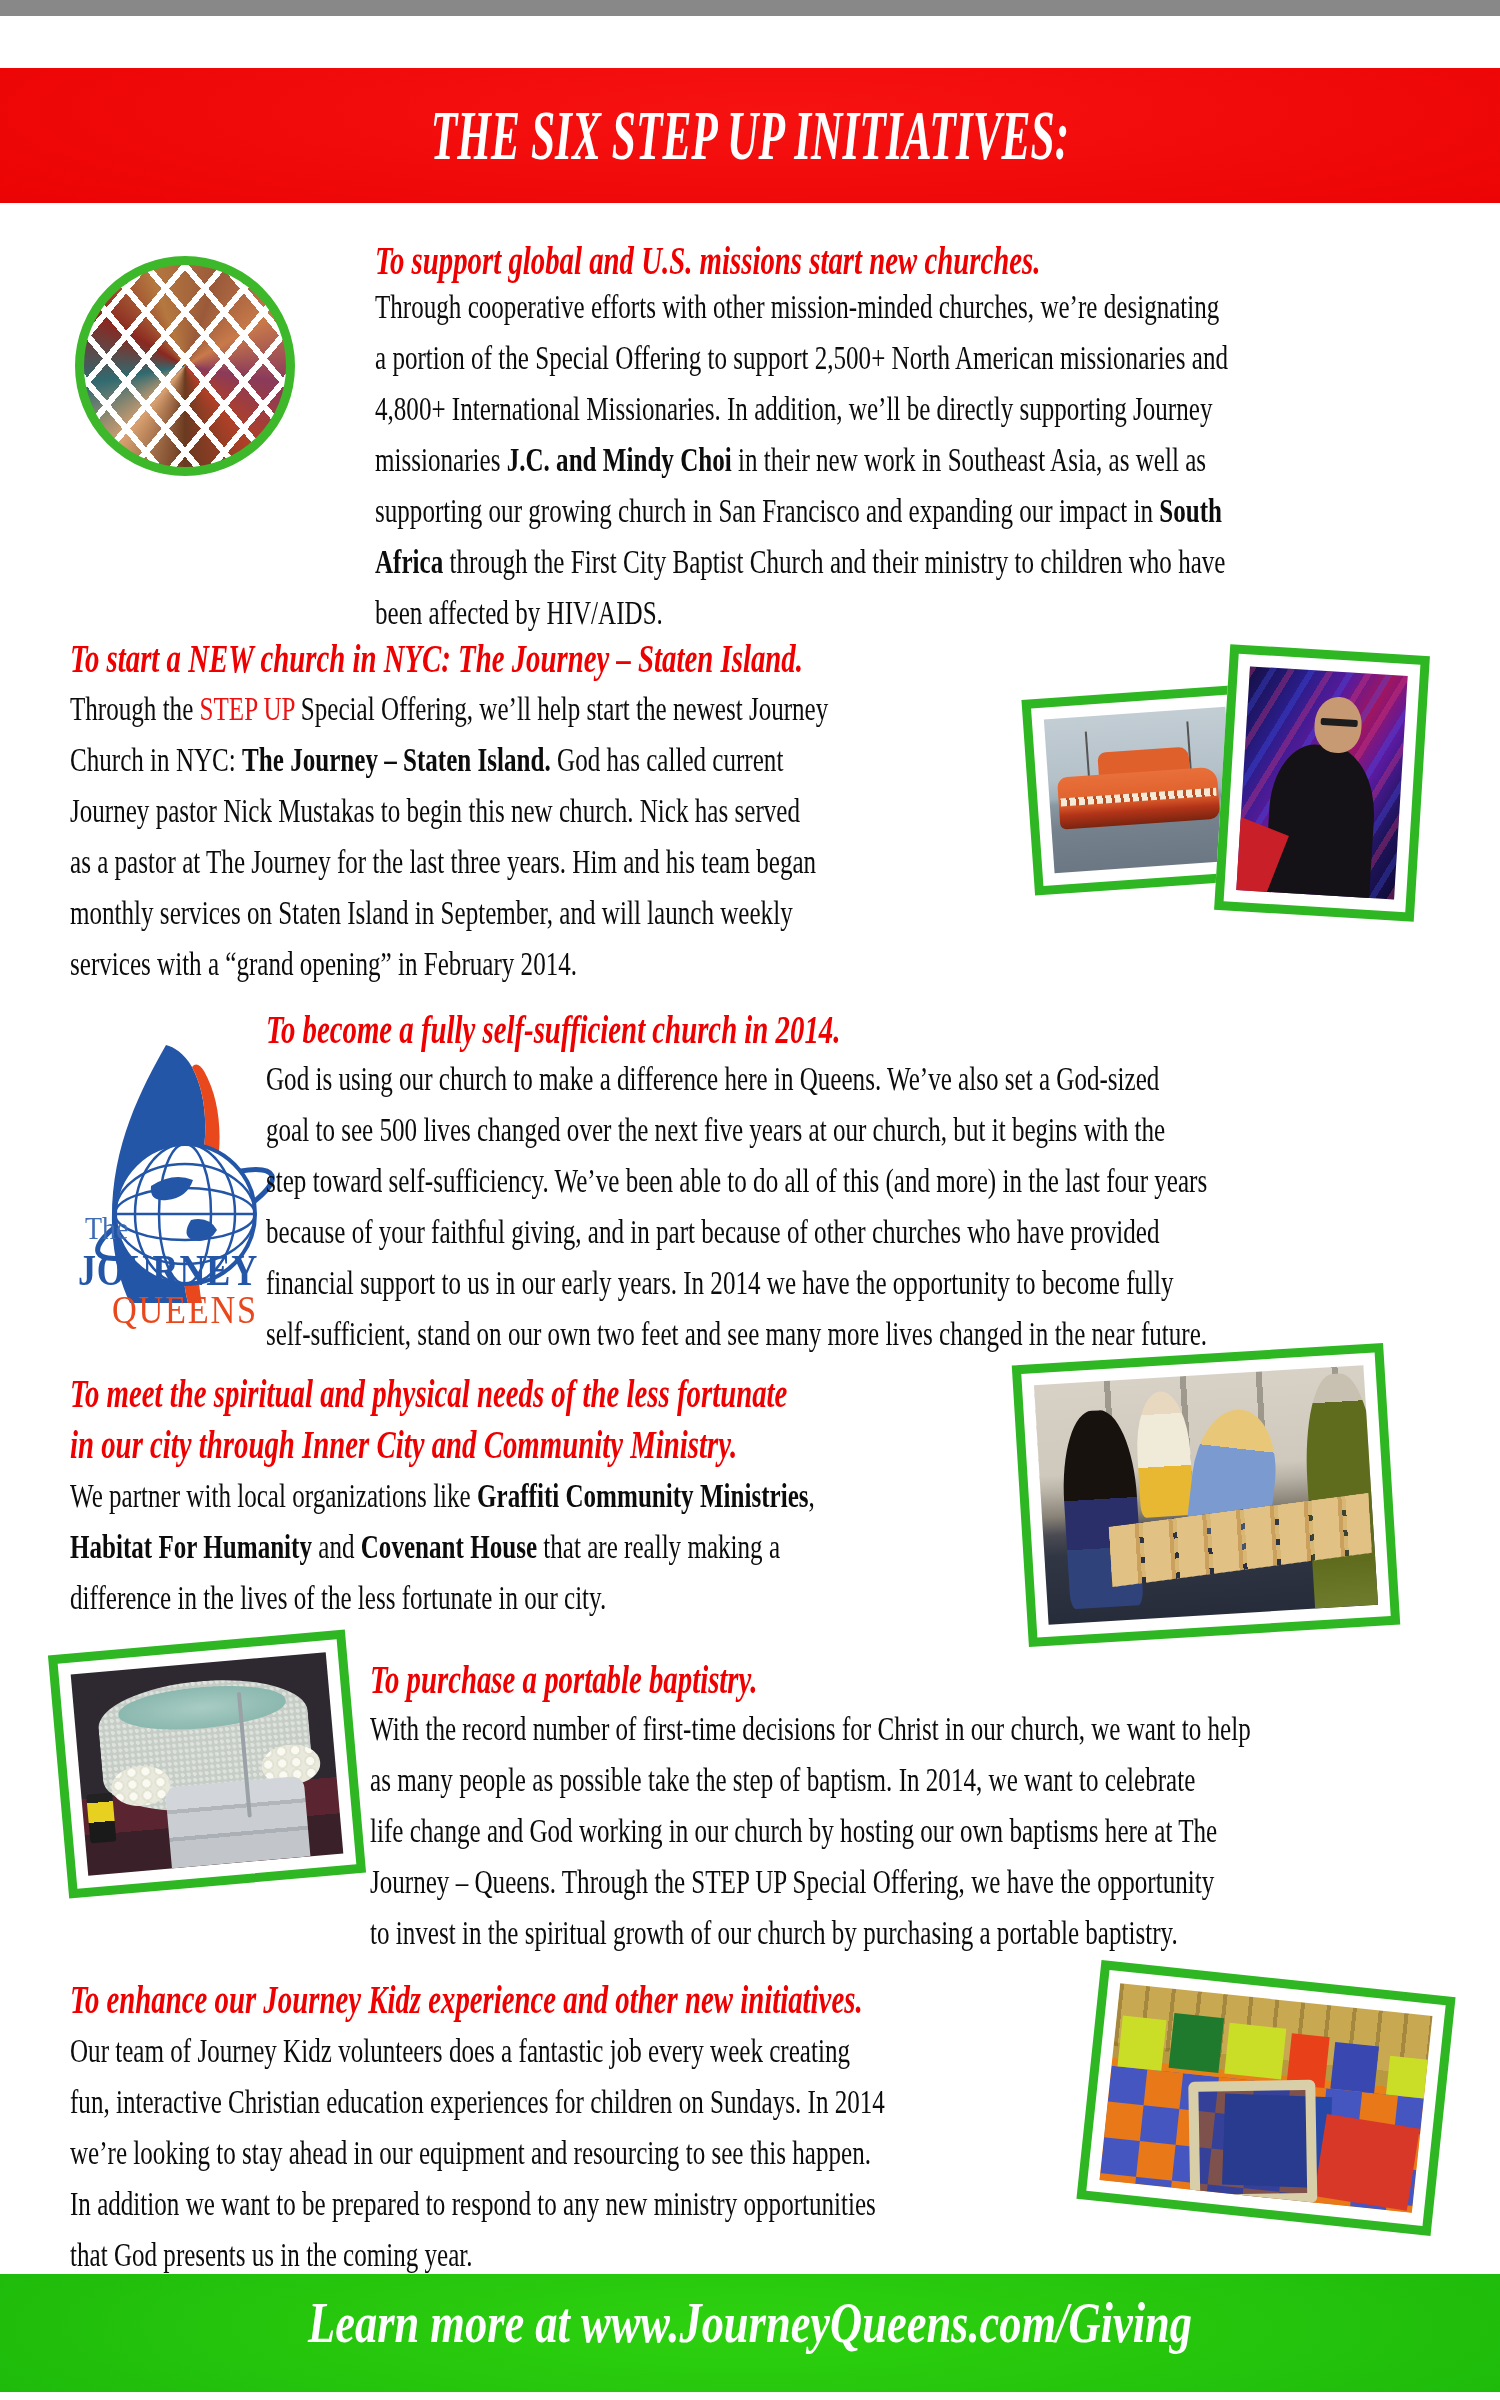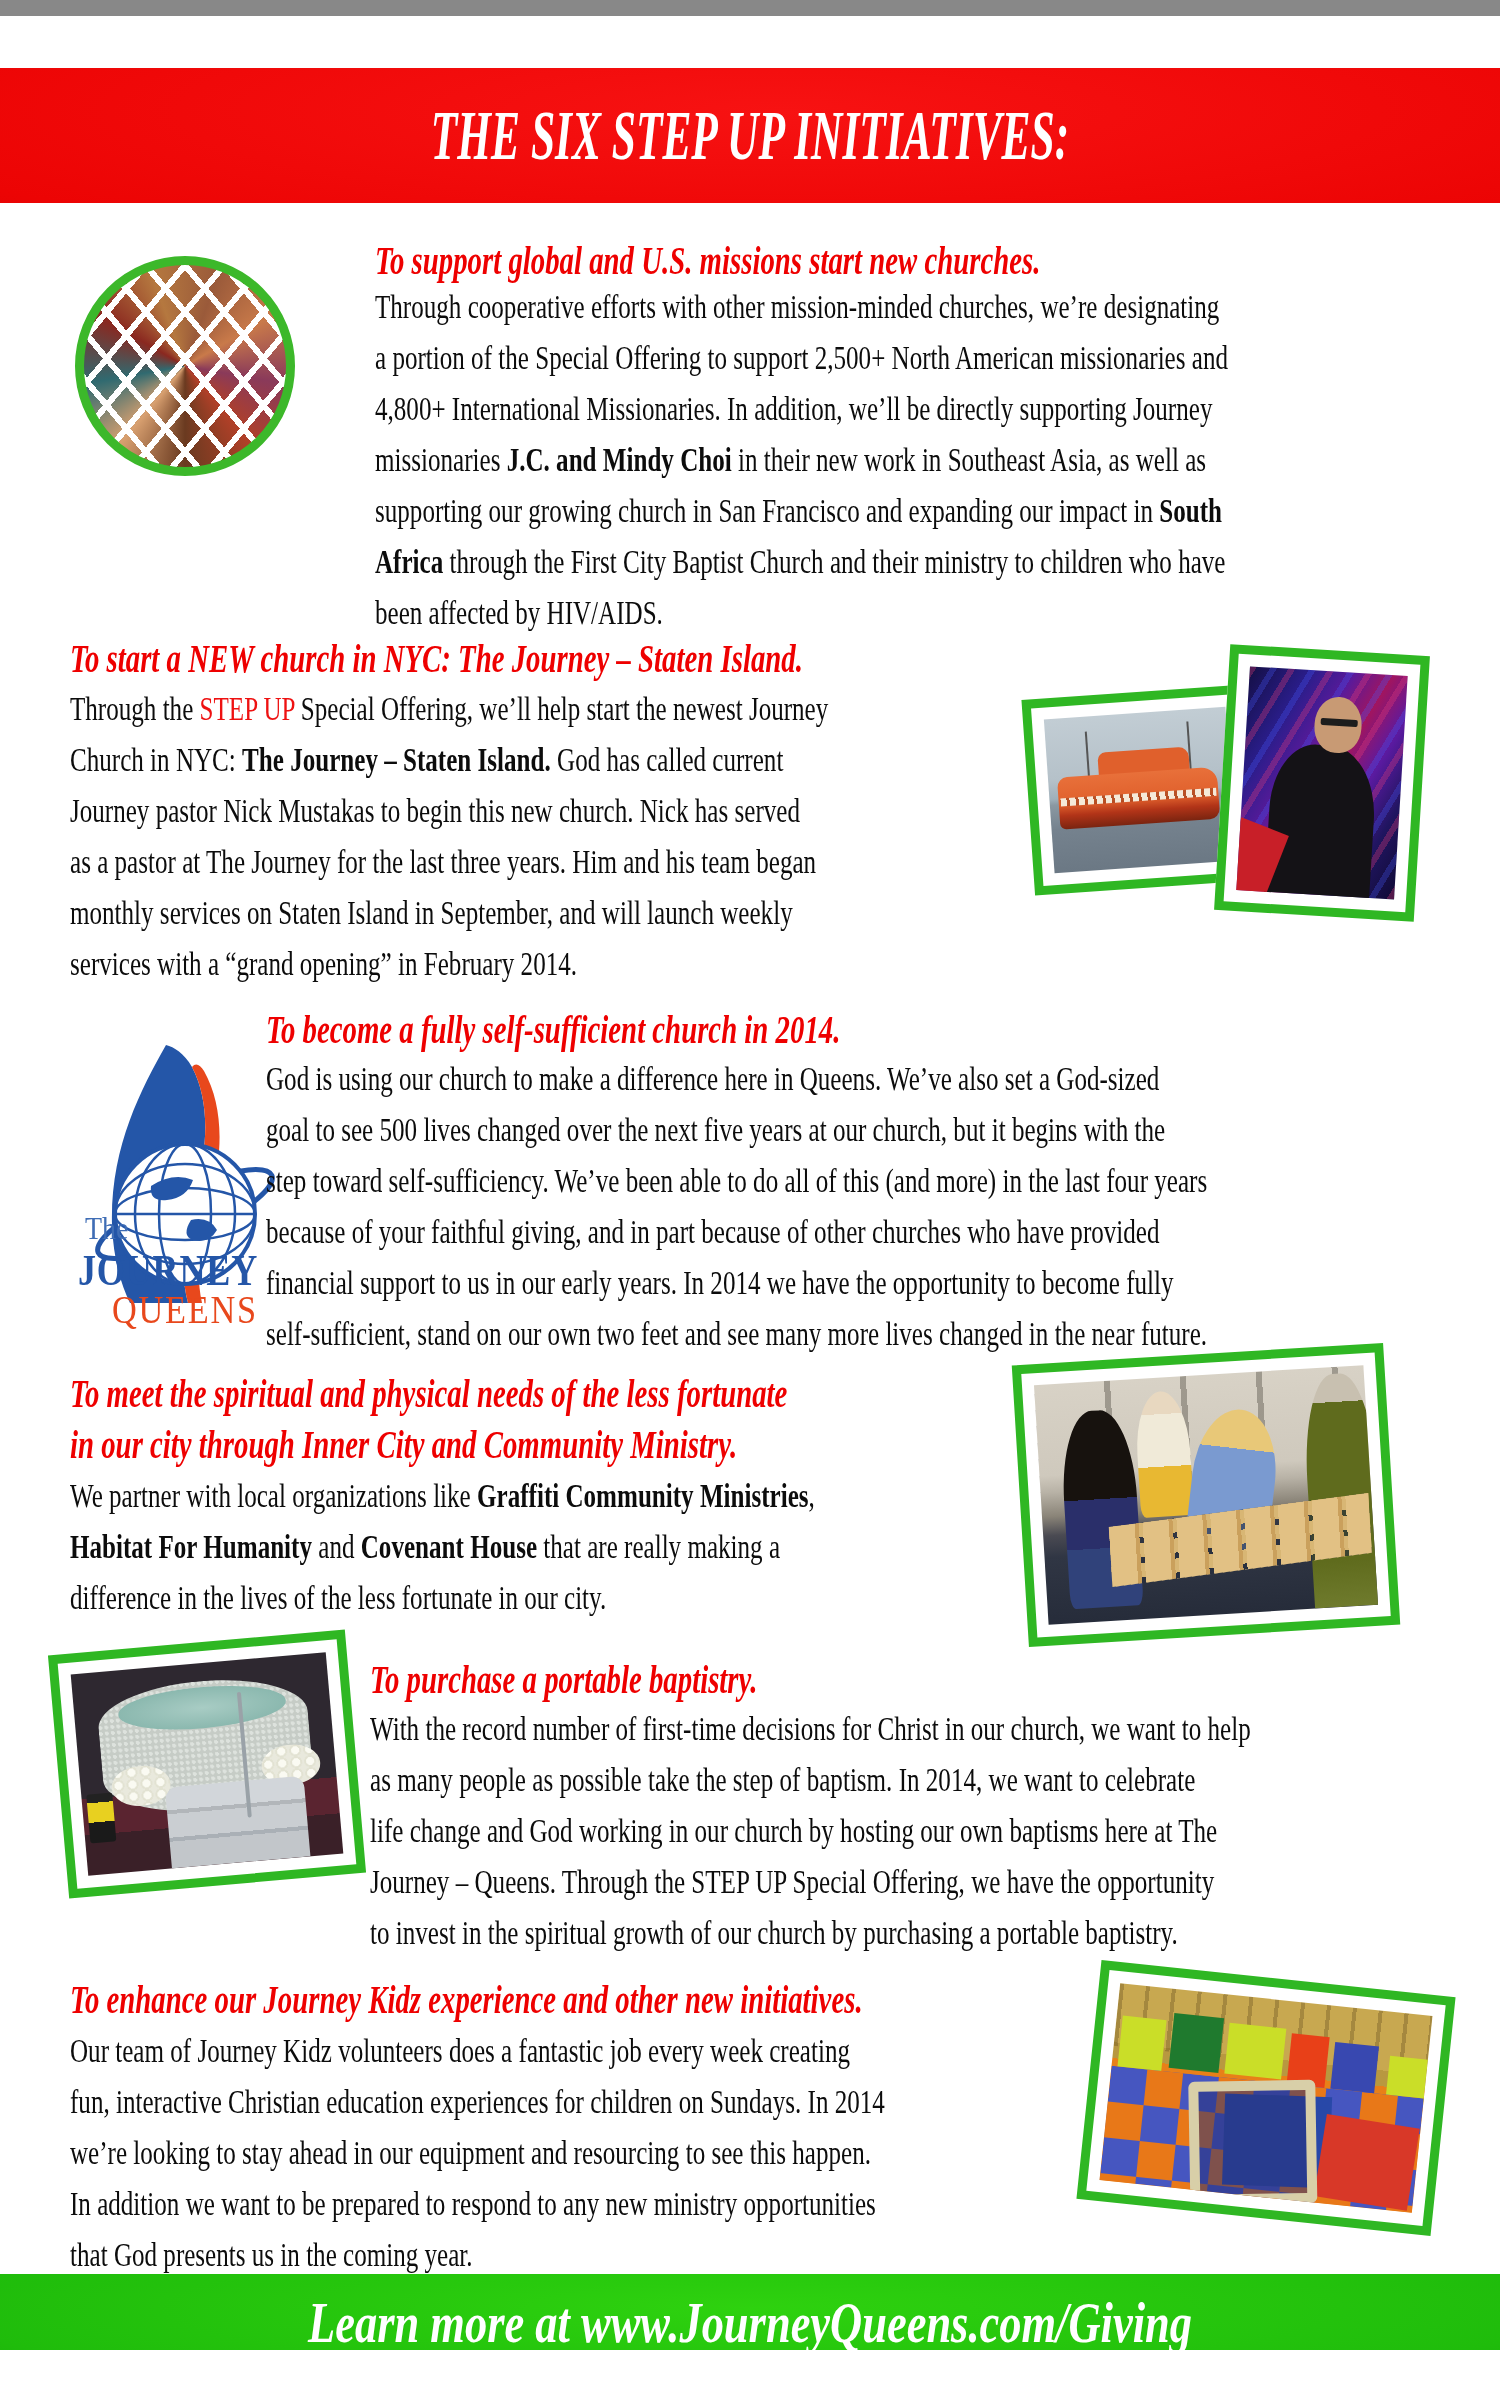--- a/index.html
+++ b/index.html
@@ -3,21 +3,21 @@
 <meta charset="utf-8">
 <style>
   html,body{margin:0;padding:0;background:#888;}
   .page{position:relative;width:1500px;height:2400px;background:#fff;overflow:hidden;
         font-family:Liberation Serif, serif;margin:16px auto;}
 
   
   .banner{position:absolute;left:0;width:100%;}
   .banner-top{top:52px;height:135px;
     background:radial-gradient(130% 220% at 52% 32%,#f71212 0%,#ec0404 48%,#cf0202 72%,#8f0101 100%);}
-  .banner-bottom{top:2258px;height:76px;
+  .banner-bottom{top:2258px;height:118px;
     background:radial-gradient(120% 260% at 50% 45%,#2ed20f 0%,#1fbc0b 45%,#129007 78%,#0b7205 100%);}
   .banner-text{color:#fff;font-weight:700;font-style:italic;white-space:nowrap;
     text-align:center;width:100%;display:block;}
   .banner-top .banner-text{font-size:70px;line-height:135px;transform:scaleX(.62);}
   .banner-bottom .banner-text{font-size:57px;line-height:98px;transform:scaleX(.78);}
 
   
   .headline{position:absolute;color:#ee0000;font-weight:700;font-style:italic;font-size:40px;
     transform:scaleX(.72);transform-origin:0 0;}
   .headline .line{line-height:51px;white-space:nowrap;}

